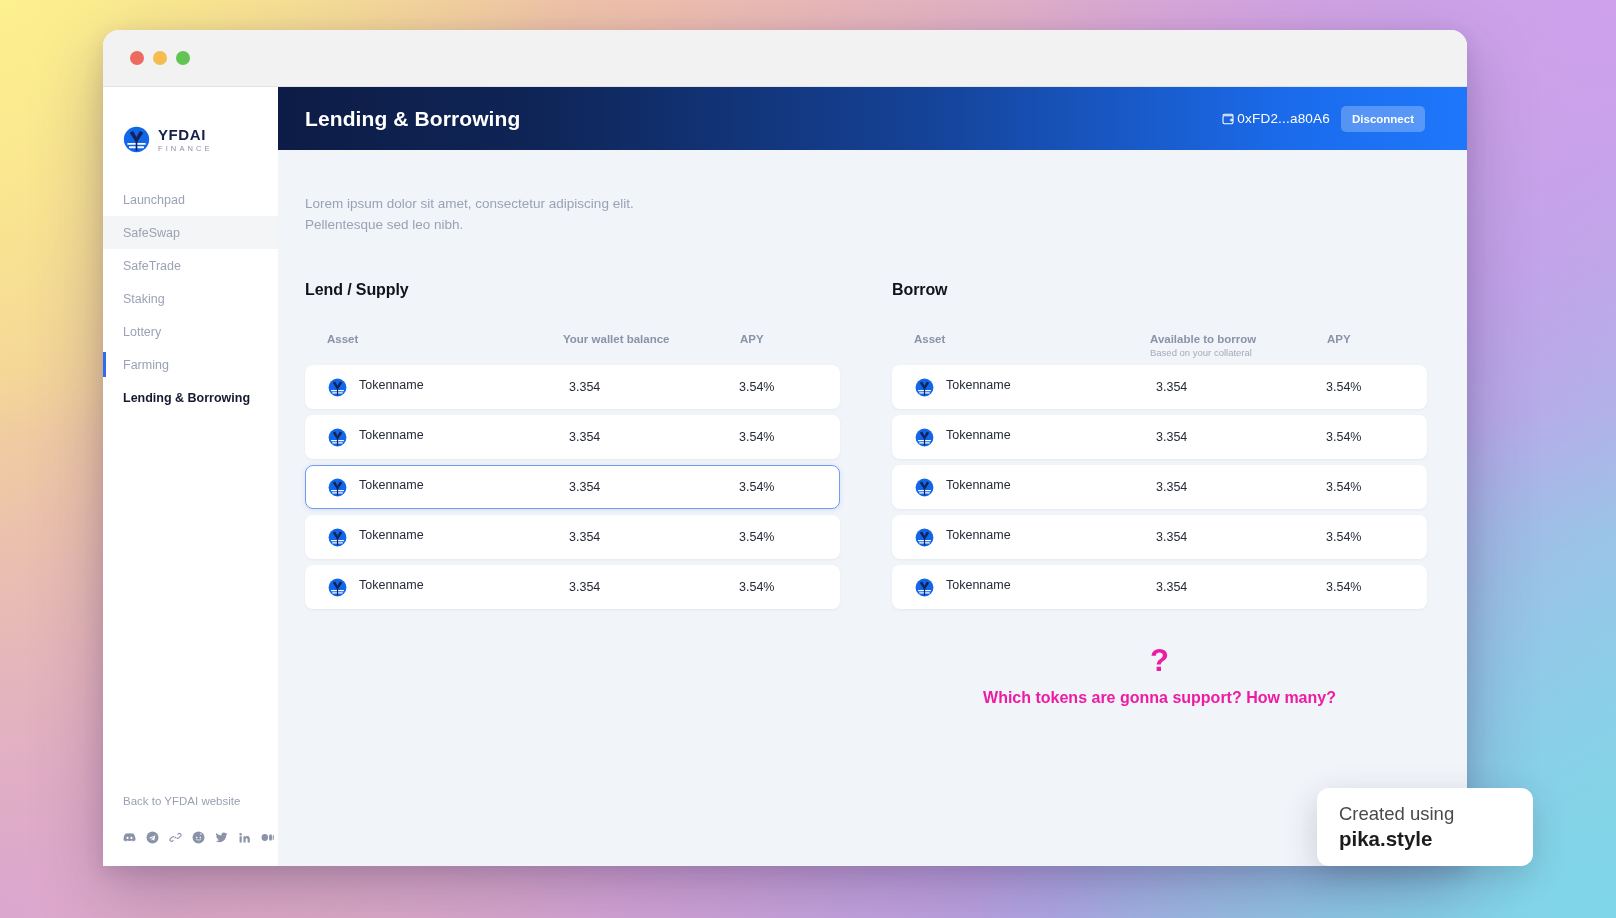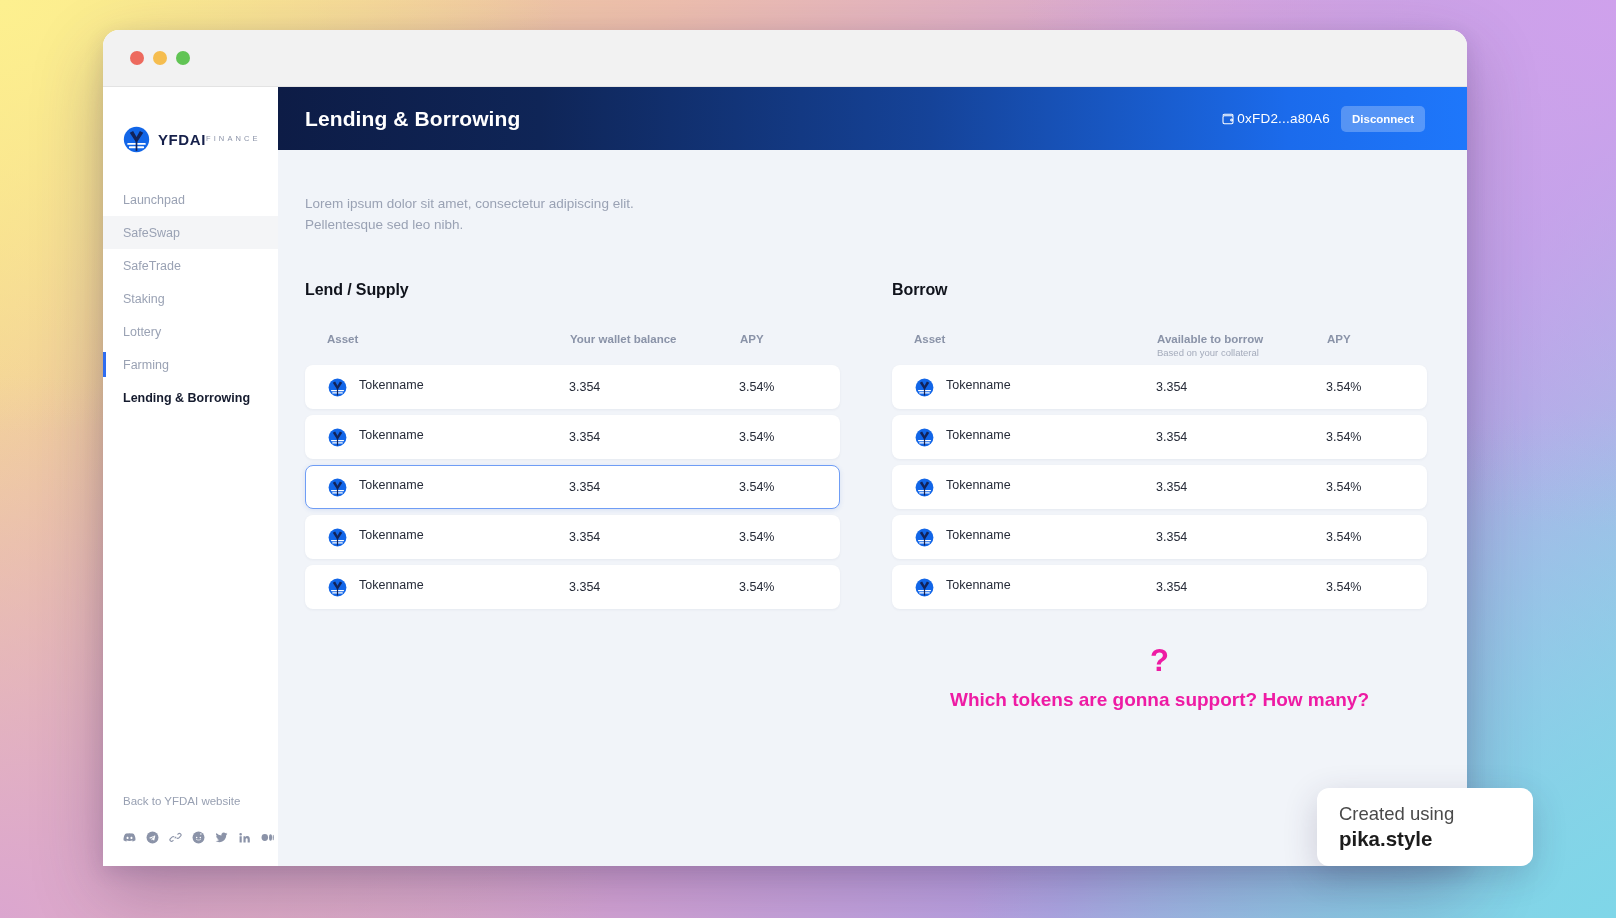--- a/index.html
+++ b/index.html
@@ -61,21 +61,21 @@
   }
 
   #logo {
     display: flex;
     align-items: center;
     gap: 8px;
     padding: 27px 0 0 20px;
     height: 78px;
   }
   #logo .mark { width: 27px; height: 27px; flex: 0 0 27px; }
-  #logo .wordmark { display: flex; flex-direction: row; line-height: 1; }
+  #logo .wordmark { display: flex; flex-direction: column; line-height: 1; }
   #logo .wm-top {
     font-size: 15px; font-weight: 700; letter-spacing: .6px; color: #16204a;
   }
   #logo .wm-sub {
     font-size: 7.5px; letter-spacing: 3.1px; color: #8b93a8; margin-top: 2.5px;
   }
 
   #nav { margin-top: 18px; }
   .nav-item {
     position: relative;
@@ -148,20 +148,21 @@
   #panels { display: flex; gap: 52px; margin-top: 46px; }
   .panel { flex: 1; min-width: 0; }
   .panel-title { font-size: 16px; font-weight: 700; color: #10131c; letter-spacing: -.1px; }
 
   .thead {
     display: flex;
     align-items: flex-start;
     margin-top: 34px;
     padding: 0 22px 0 22px;
     height: 28px;
+    gap: 7px;
   }
   .th {
     font-size: 11.5px;
     font-weight: 700;
     color: #8a93a8;
   }
   .th .sub {
     display: block;
     font-size: 9.5px;
     font-weight: 400;
@@ -201,21 +202,21 @@
     width: 100%;
   }
   #annotation .qmark {
     font-size: 31px;
     font-weight: 700;
     color: #ee1ba4;
     line-height: 1;
   }
   #annotation .note {
     margin-top: 13px;
-    font-size: 19px;
+    font-size: 16px;
     font-weight: 700;
     color: #ee1ba4;
   }
 
   
   #watermark {
     position: absolute;
     right: 83px; bottom: 52px;
     width: 216px; height: 78px;
     background: #fff;

